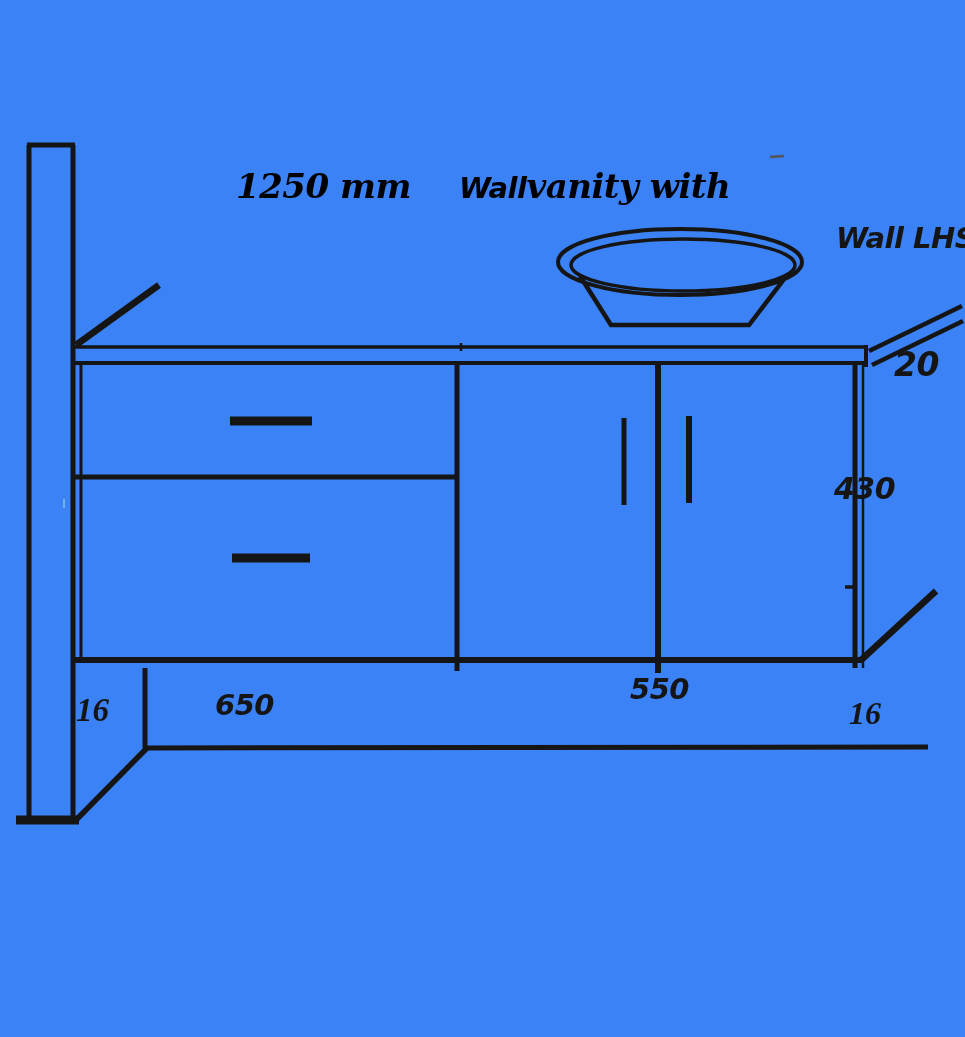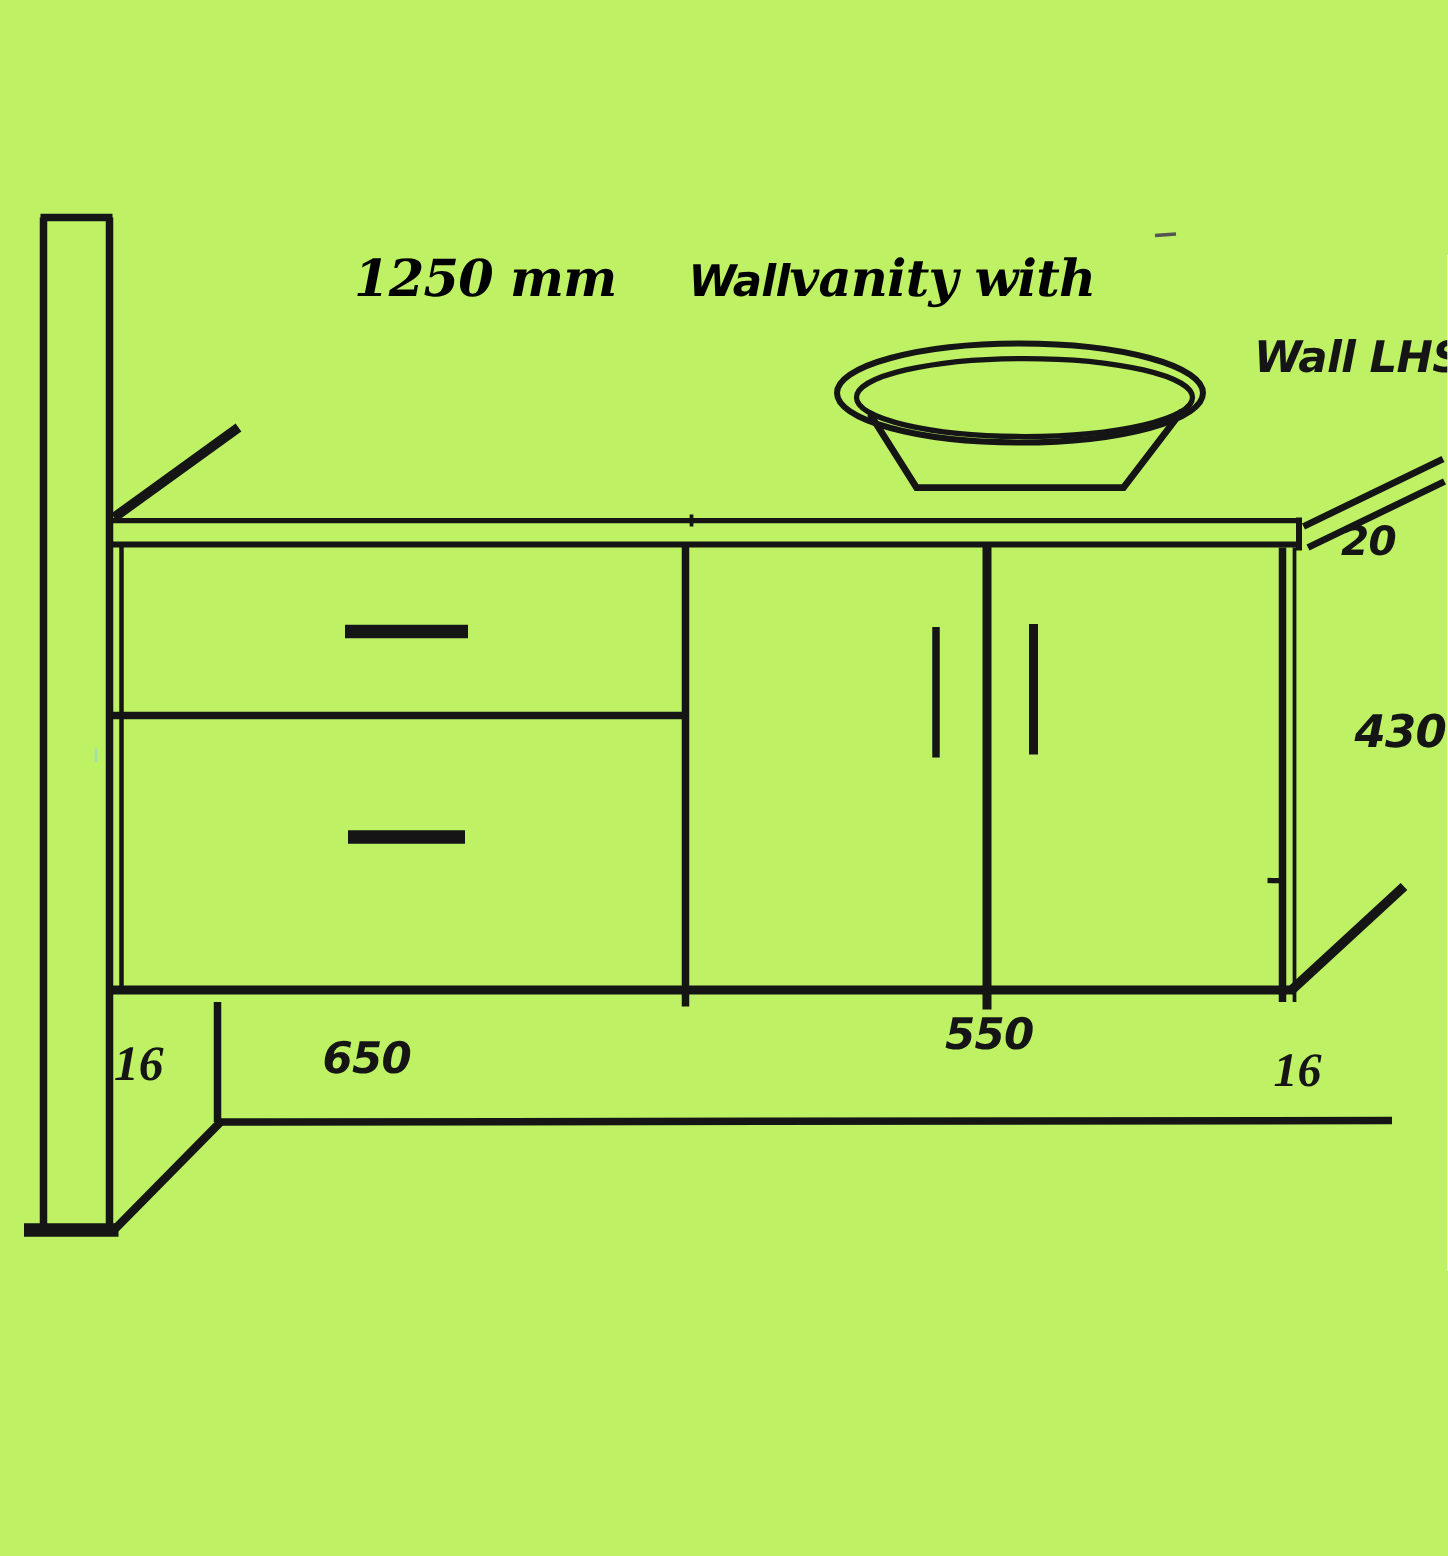--- a/index.html
+++ b/index.html
@@ -1,20 +1,20 @@
 <!DOCTYPE html>
 <html><head>
 <meta charset="utf-8">
 <style>
   html, body { margin: 0; padding: 0; background: #fff; }
   .canvas {
     position: relative;
     width: 965px;
     height: 1037px;
-    background: #bef264;
+    background: #3b82f6;
     overflow: hidden;
     font-family: "DejaVu Sans", sans-serif;
   }
   svg.linework {
     position: absolute;
     left: 0; top: 0;
     width: 965px; height: 1037px;
   }
   .lbl {
     position: absolute;
@@ -53,22 +53,22 @@
     font-style: italic;
     font-size: 29px;
     letter-spacing: -0.5px;
     margin-left: 48px;
   }
   .gap-sm { margin-left: 14px; }
   .gap-md { margin-left: 18px; }
   .gap-lg { }
 
   .wall-lhs   { left: 836px; top: 224px; font-size: 29px; }
-  .dim-20     { left: 894px; top: 348px; font-size: 27px; }
-  .dim-430    { left: 903px; top: 474px; font-size: 30px; }
+  .dim-20     { left: 894px; top: 348px; font-size: 33px; }
+  .dim-430    { left: 834px; top: 474px; font-size: 30px; }
   .dim-16-l   { left: 76px;  top: 694px; font-size: 33px; }
   .dim-650    { left: 215px; top: 691px; font-size: 29px; text-align: right; }
   .dim-550    { left: 630px; top: 675px; font-size: 29px; }
   .dim-16-r   { left: 849px; top: 697px; font-size: 32px; }
 </style>
 </head>
 <body>
 
 <div class="canvas">
 

